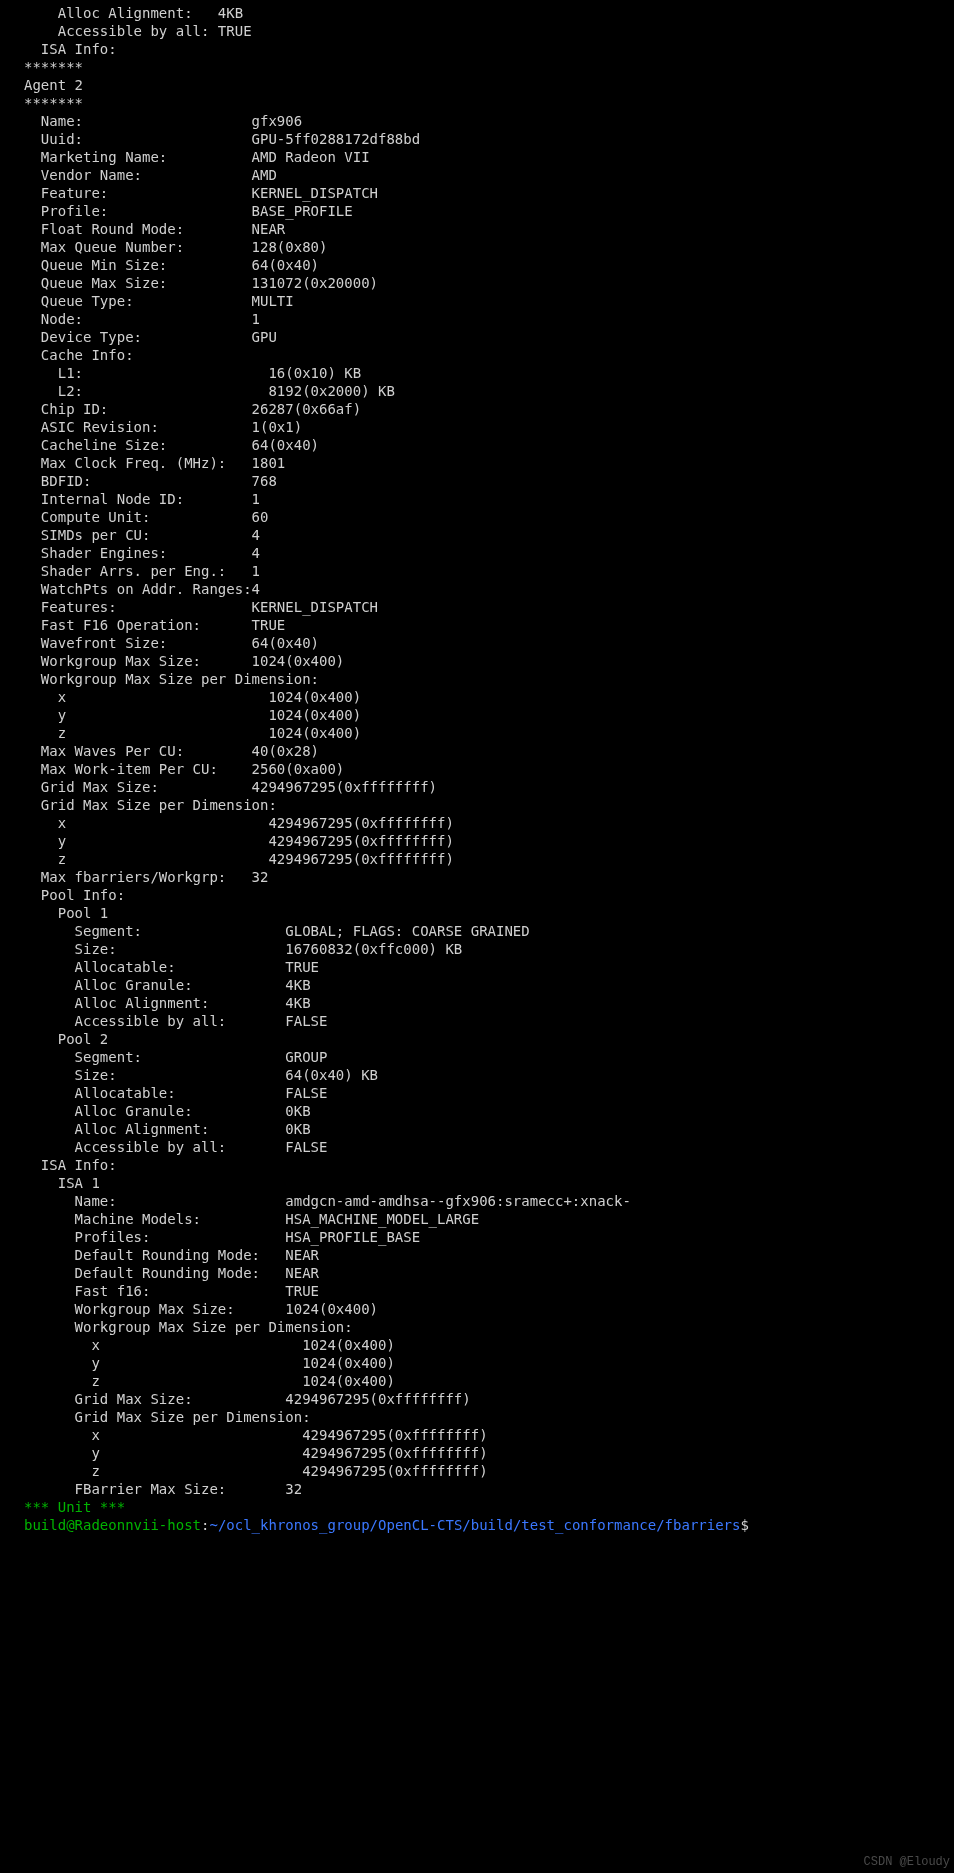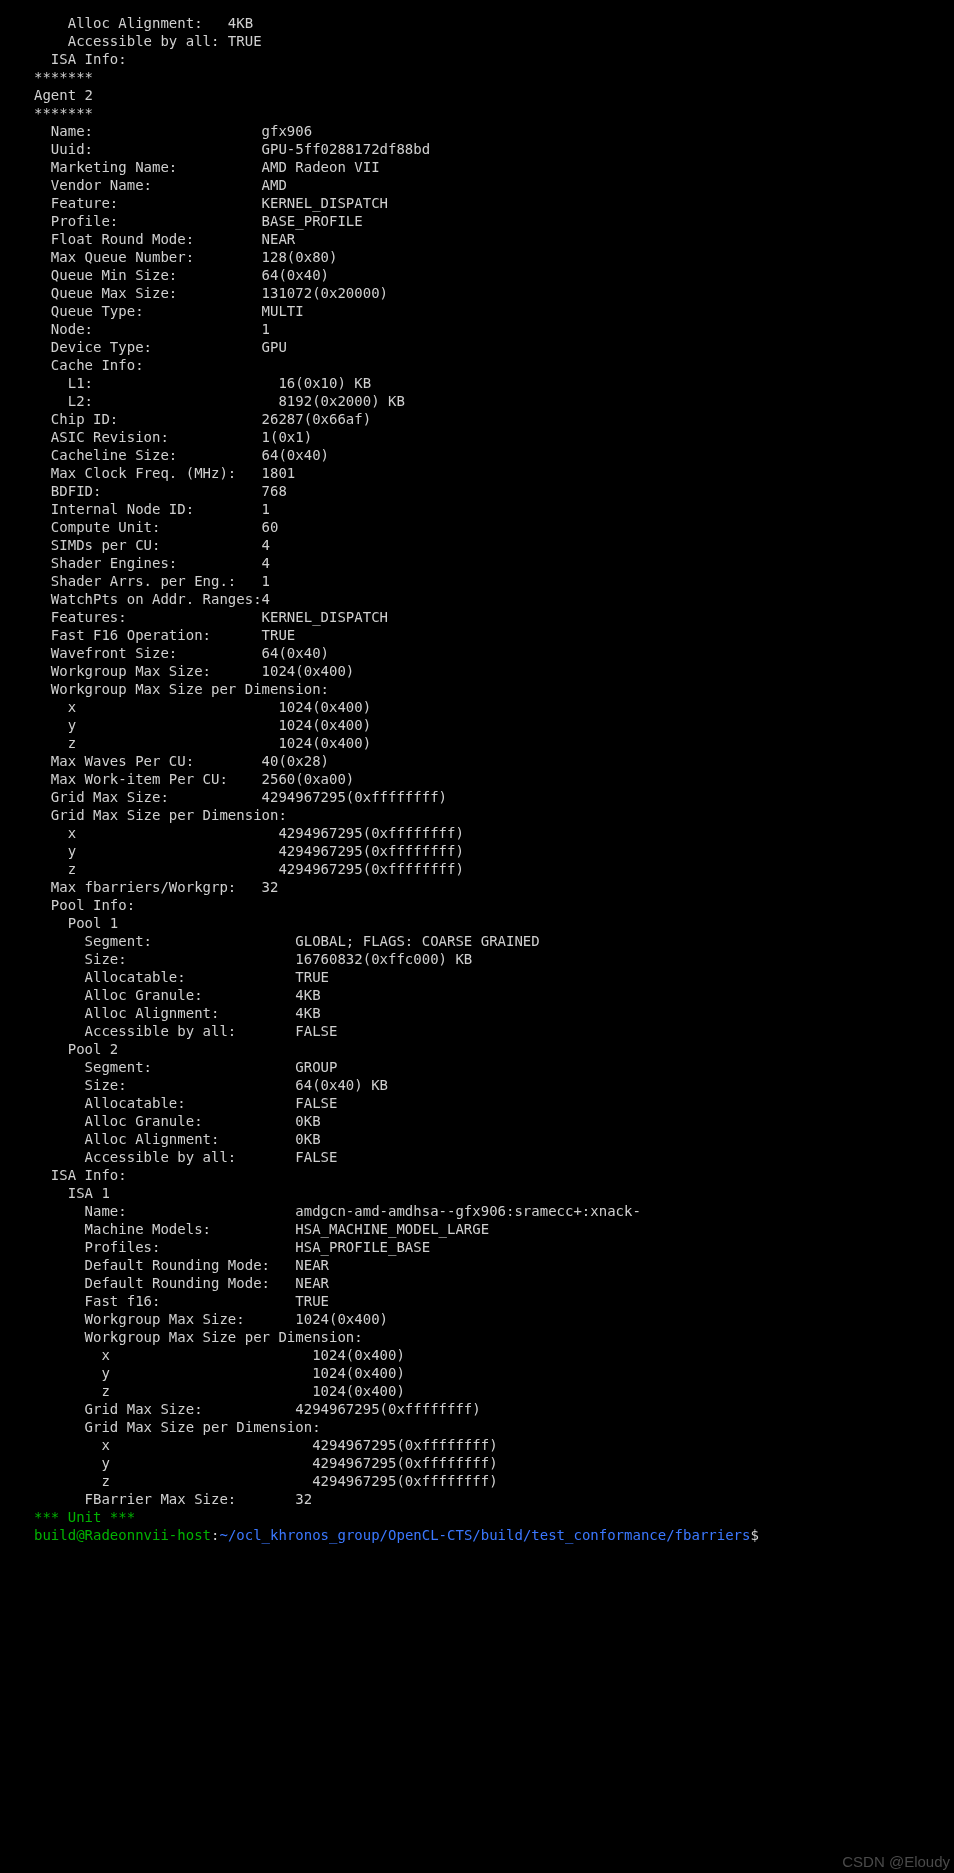--- a/index.html
+++ b/index.html
@@ -6,33 +6,33 @@
     margin: 0;
     padding: 0;
     background: #000;
     color: #d0d0d0;
     font-family: "Consolas", "Menlo", "Courier New", monospace;
     font-size: 14px;
     line-height: 18px;
     width: 954px;
   }
   pre {
-    margin: 14px;
+    margin: 4px;
     padding: 0 6px 6px 20px;
     white-space: pre;
   }
   .green { color: #00b300; }
   .blue  { color: #3b78ff; }
   .wm {
     position: fixed;
     right: 4px;
     bottom: 2px;
-    font-size: 15px;
+    font-size: 12px;
     color: #4a4a4a;
-    font-family: Liberation Sans, sans-serif;
+    font-family: Liberation Mono, monospace;
     pointer-events: none;
   }
 </style>
 </head>
 <body>
 
 <pre id="term">    Alloc Alignment:   4KB
     Accessible by all: TRUE
   ISA Info:
 *******

